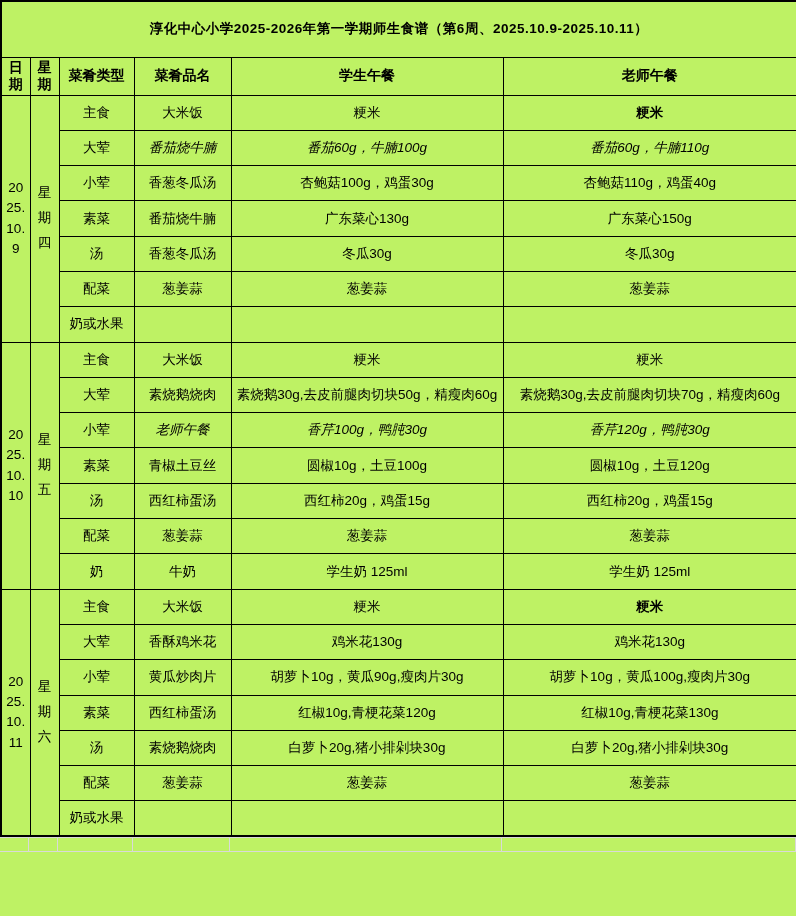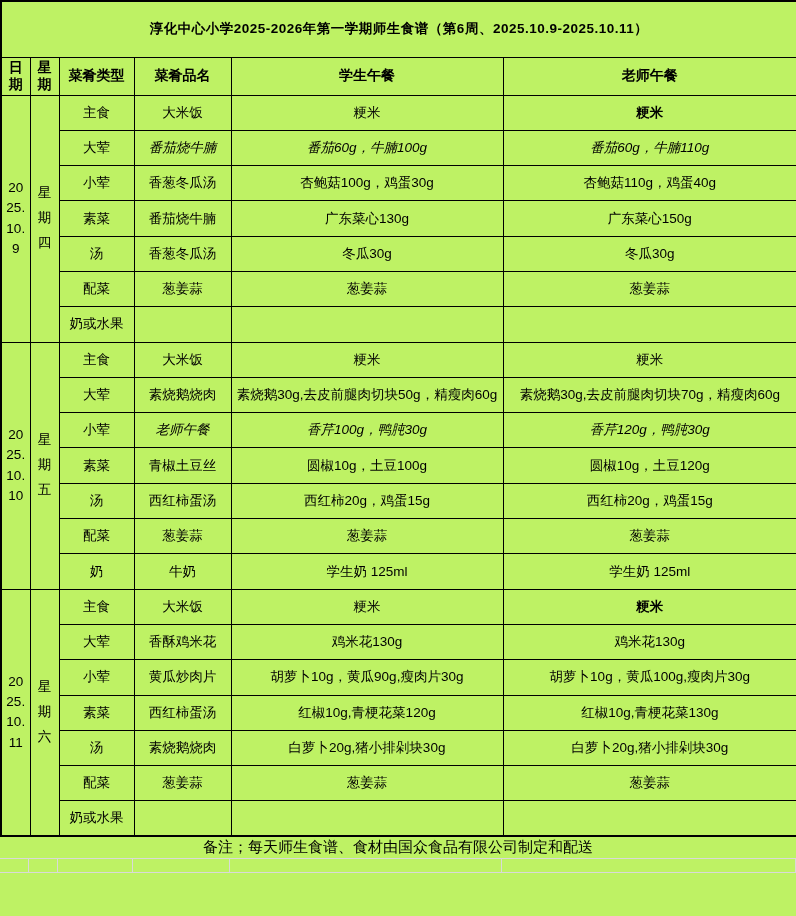--- a/index.html
+++ b/index.html
@@ -207,21 +207,20 @@
       </tr>
       <tr class="data-row">
         <td>奶或水果</td>
         <td></td>
         <td></td>
         <td></td>
       </tr>
     </tbody>
   </table>
 
-  <div class="note-row">备注；每天师生食谱、食材由国众食品有限公司制定和配送</div>
 
   <div class="grid-strip">
     <div class="gc" style="width:29px"></div>
     <div class="gc" style="width:29px"></div>
     <div class="gc" style="width:75px"></div>
     <div class="gc" style="width:97px"></div>
     <div class="gc" style="width:272px"></div>
     <div class="gc" style="width:294px"></div>
   </div>
 </div>

